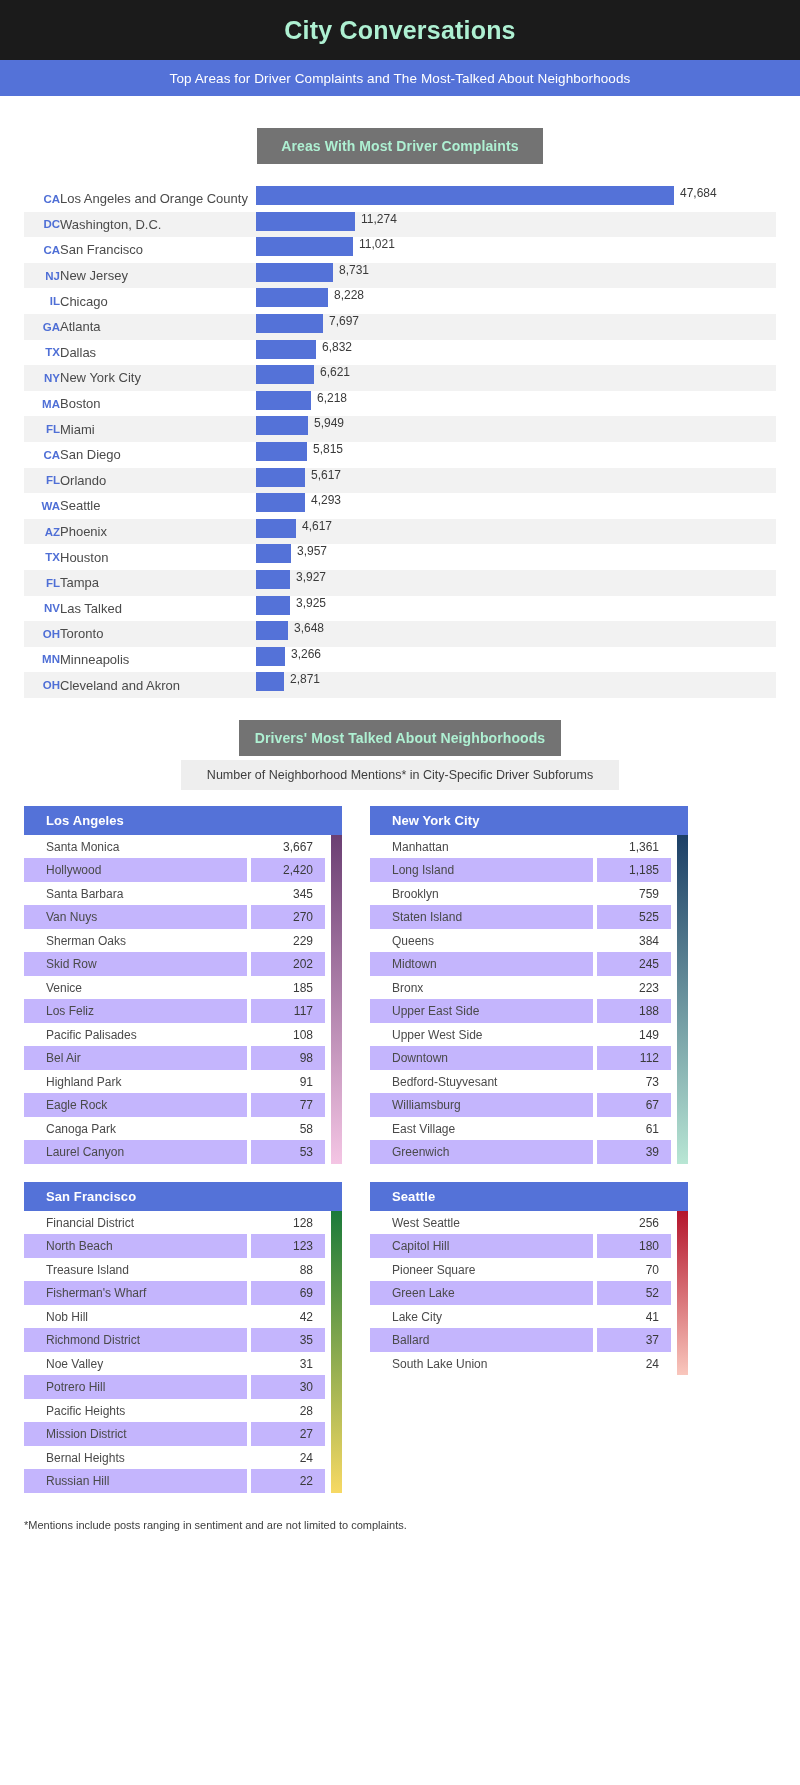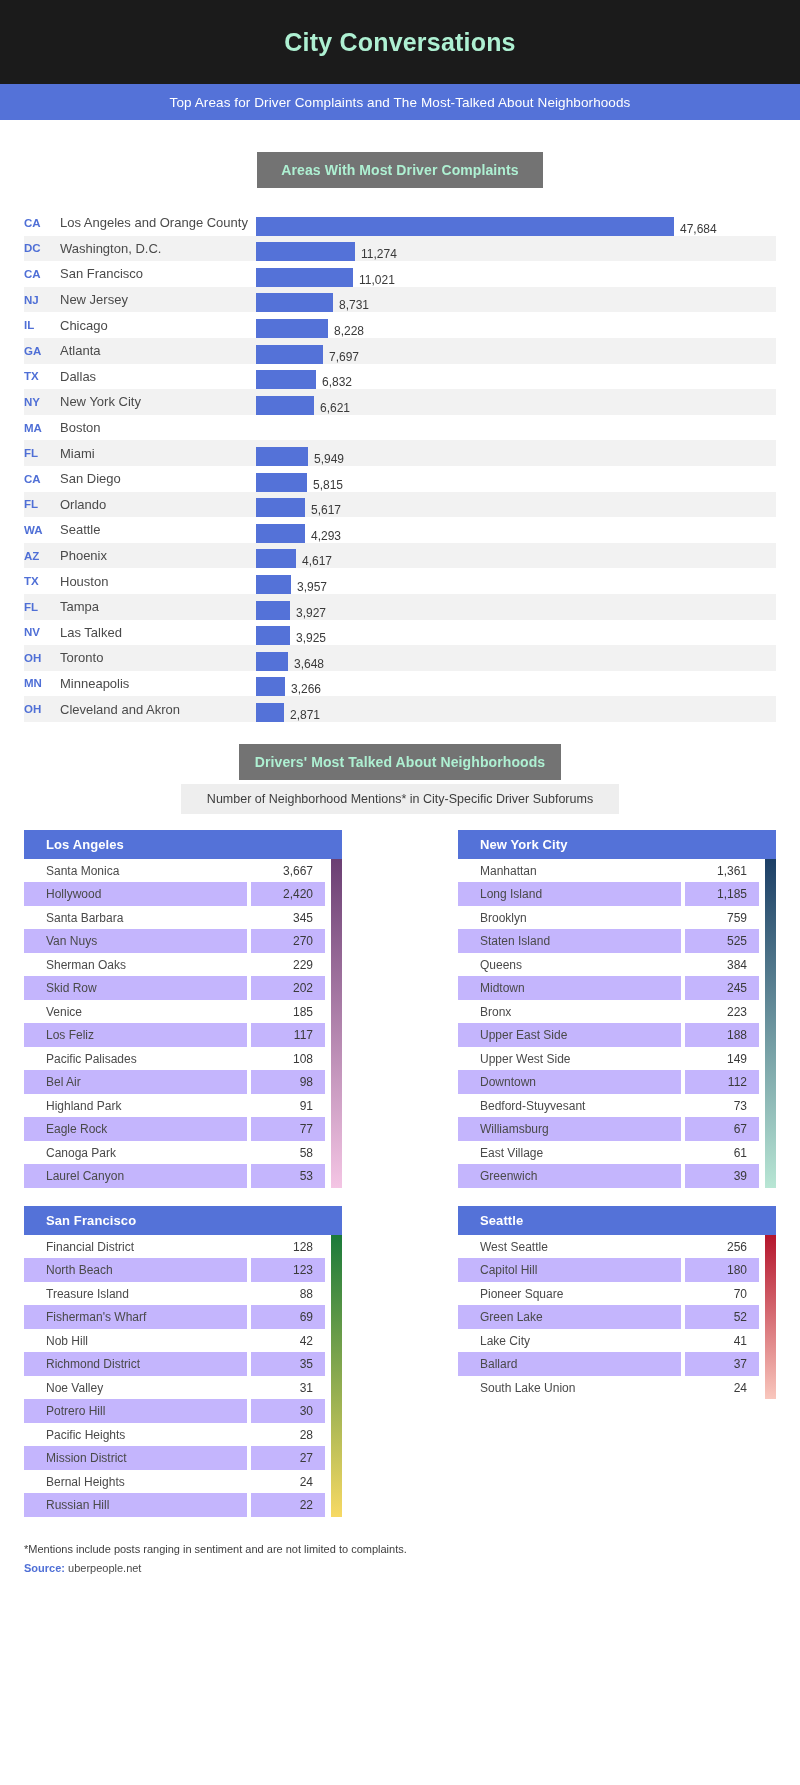--- a/index.html
+++ b/index.html
@@ -6,21 +6,21 @@
   html, body {
     width: 800px;
     background: #ffffff;
     font-family: "Liberation Sans", sans-serif;
   }
   body { width: 800px; min-height: 1785px; position: relative; }
 
   
   .masthead {
     background: #1b1b1b;
-    height: 84px;
+    height: 60px;
     display: flex;
     align-items: center;
     justify-content: center;
   }
   .masthead-title {
     color: #aef0d2;
     font-size: 25px;
     font-weight: bold;
     letter-spacing: 0.2px;
   }
@@ -65,59 +65,58 @@
   }
   .bar-row {
     display: flex;
     align-items: center;
     height: 25.6px;
     position: relative;
   }
   .bar-row.alt { background: #f2f2f2; }
   .bar-state {
     width: 36px;
+    text-align: right;
     color: #4f6fd6;
     font-size: 11.5px;
     font-weight: bold;
-    padding-right: 7px;
     flex: none;
   }
   .bar-name {
     width: 196px;
     color: #4a4a4a;
     font-size: 13px;
     flex: none;
     white-space: nowrap;
     overflow: hidden;
   }
   .bar-track {
     position: relative;
     flex: 1 1 auto;
     height: 100%;
     display: flex;
-    align-items: flex-end;
+    align-items: flex-start;
   }
   .bar-fill {
     height: 19px;
     background: #5472d8;
     flex: none;
   }
   .bar-value {
     font-size: 12px;
     color: #3a3a3a;
     padding-left: 6px;
     white-space: nowrap;
   }
 
   
   .tables-area { margin: 16px 24px 0 24px; }
   .table-grid {
     display: flex;
-    gap: 20px;
-    justify-content: space-between;
+    gap: 28px;
   }
   .city-card { width: 318px; }
   .city-head {
     background: #5472d8;
     color: #ffffff;
     font-size: 13px;
     font-weight: bold;
     padding: 7px 0 7px 22px;
     letter-spacing: 0.1px;
   }
@@ -249,20 +248,24 @@
       <div class="bar-state">NY</div>
       <div class="bar-name">New York City</div>
       <div class="bar-track">
         <div class="bar-fill" style="width: 58px; background: rgb(84, 114, 216);"></div>
         <div class="bar-value">6,621</div>
       </div>
     </div>
     <div class="bar-row">
       <div class="bar-state">MA</div>
       <div class="bar-name">Boston</div>
+      <div class="bar-track">
+        <div class="bar-fill" style="width: 55px; background: rgb(84, 114, 216);"></div>
+        <div class="bar-value">6,218</div>
+      </div>
     </div>
     <div class="bar-row alt">
       <div class="bar-state">FL</div>
       <div class="bar-name">Miami</div>
       <div class="bar-track">
         <div class="bar-fill" style="width: 52px; background: rgb(84, 114, 216);"></div>
         <div class="bar-value">5,949</div>
       </div>
     </div>
     <div class="bar-row">
@@ -579,17 +582,13 @@
             </div>
           </div>
           <div class="strip" style="background: linear-gradient(rgb(180, 21, 44), rgb(249, 199, 189)); height: 164.5px;"></div>
         </div>
       </div>
     </div>
 </div>
 
 <div class="footer">
   <div class="foot-note">*Mentions include posts ranging in sentiment and are not limited to complaints.</div>
-  <div class="foot-src">
-    <span>Source:</span>
-    <span class="srcval">uberpeople.net</span>
-  </div>
 </div>
 
 </body></html>

